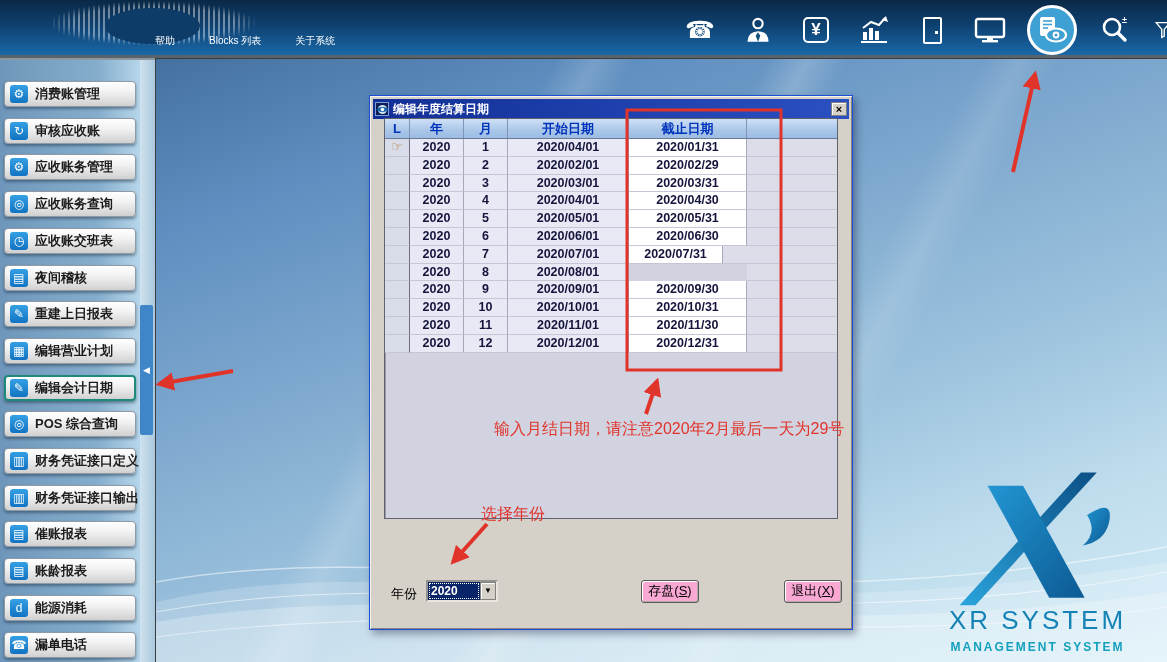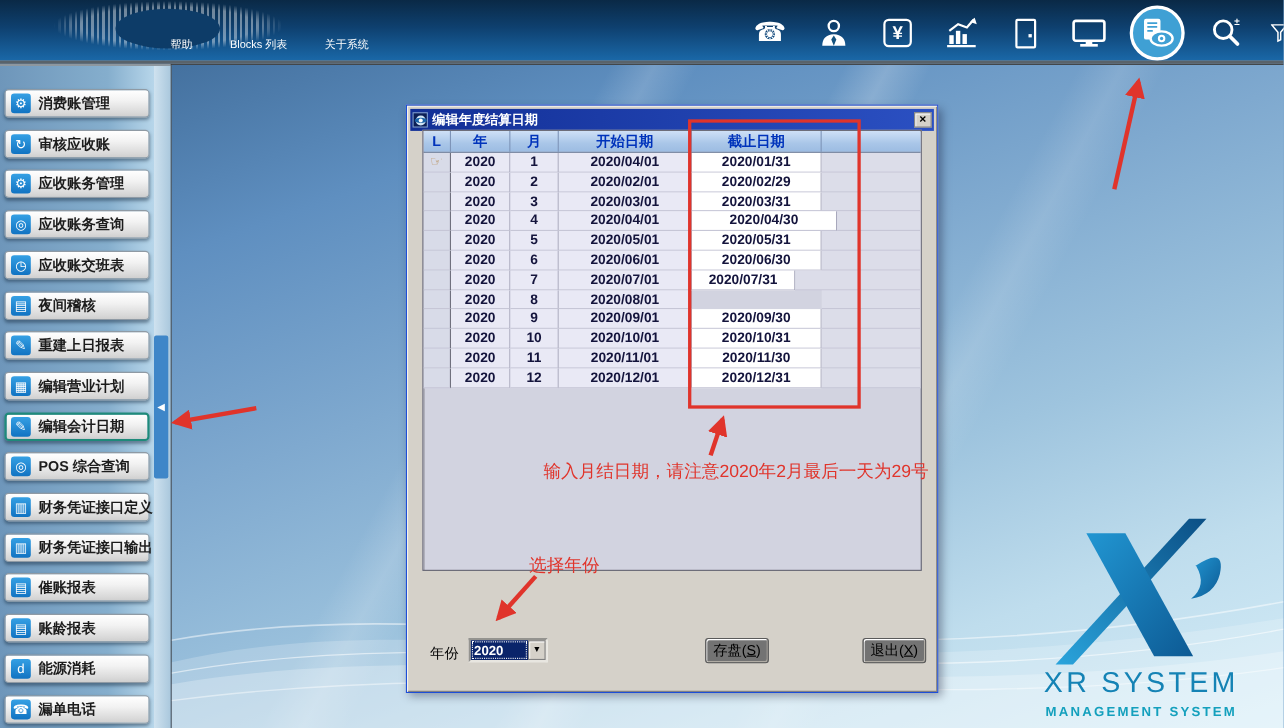--- a/index.html
+++ b/index.html
@@ -98,21 +98,21 @@
   .hand { color:#b8905a; font-size:13px; }
 
   
   .year-label { position:absolute; left:21px; top:489px; font-size:13px; color:#000; }
   .combo { position:absolute; left:56px; top:484px; width:72px; height:22px; background:#fff;
     border:2px inset #e8e6e0; display:flex; cursor:pointer; }
   .combo-val { flex:1; background:#0a246a; color:#fff; font-size:12px; font-weight:bold;
     line-height:18px; padding-left:3px; outline:1px dotted #fff; outline-offset:-2px; }
   .combo-btn { width:16px; background:#d5d1c9; border:1px solid #808080; box-shadow:inset 1px 1px 0 #fff;
     font-size:8px; color:#000; text-align:center; line-height:16px; }
-  .dlg-btn { position:absolute; top:484px; width:58px; height:23px; background:#737373;
+  .dlg-btn { position:absolute; top:484px; width:58px; height:23px; background:#f9a8d4;
     border:1px solid #5a5a5a; border-radius:3px; box-shadow:inset 1px 1px 0 #fff, inset -1px -1px 0 #b0aca4;
     font-size:13px; color:#000; text-align:center; line-height:20px; cursor:pointer; white-space:nowrap; }
   .btn-save { left:271px; }
   .btn-exit { left:414px; }
   .dlg-btn u { text-decoration:underline; }
 
   
   .overlay { position:absolute; left:0; top:0; width:1167px; height:662px; z-index:50; pointer-events:none; }
   .note { position:absolute; z-index:51; color:#e0342b; font-size:16px; white-space:nowrap; pointer-events:none; }
   .note1 { left:494px; top:419px; }
@@ -338,21 +338,21 @@
           <div class="g-cell c-lav" style="width: 44px;">3</div>
           <div class="g-cell c-lav" style="width: 121px;">2020/03/01</div>
           <div class="g-cell c-end" style="width: 118px;">2020/03/31</div>
           <div class="g-cell c-fill" style="flex: 1 1 0%;"></div>
         </div>
         <div class="g-row">
           <div class="g-cell c-l" style="width: 25px;"></div>
           <div class="g-cell c-lav" style="width: 54px;">2020</div>
           <div class="g-cell c-lav" style="width: 44px;">4</div>
           <div class="g-cell c-lav" style="width: 121px;">2020/04/01</div>
-          <div class="g-cell c-end" style="width: 132px;">2020/04/30</div>
+          <div class="g-cell c-end" style="width: 118px;">2020/04/30</div>
           <div class="g-cell c-fill" style="flex: 1 1 0%;"></div>
         </div>
         <div class="g-row">
           <div class="g-cell c-l" style="width: 25px;"></div>
           <div class="g-cell c-lav" style="width: 54px;">2020</div>
           <div class="g-cell c-lav" style="width: 44px;">5</div>
           <div class="g-cell c-lav" style="width: 121px;">2020/05/01</div>
           <div class="g-cell c-end" style="width: 118px;">2020/05/31</div>
           <div class="g-cell c-fill" style="flex: 1 1 0%;"></div>
         </div>

